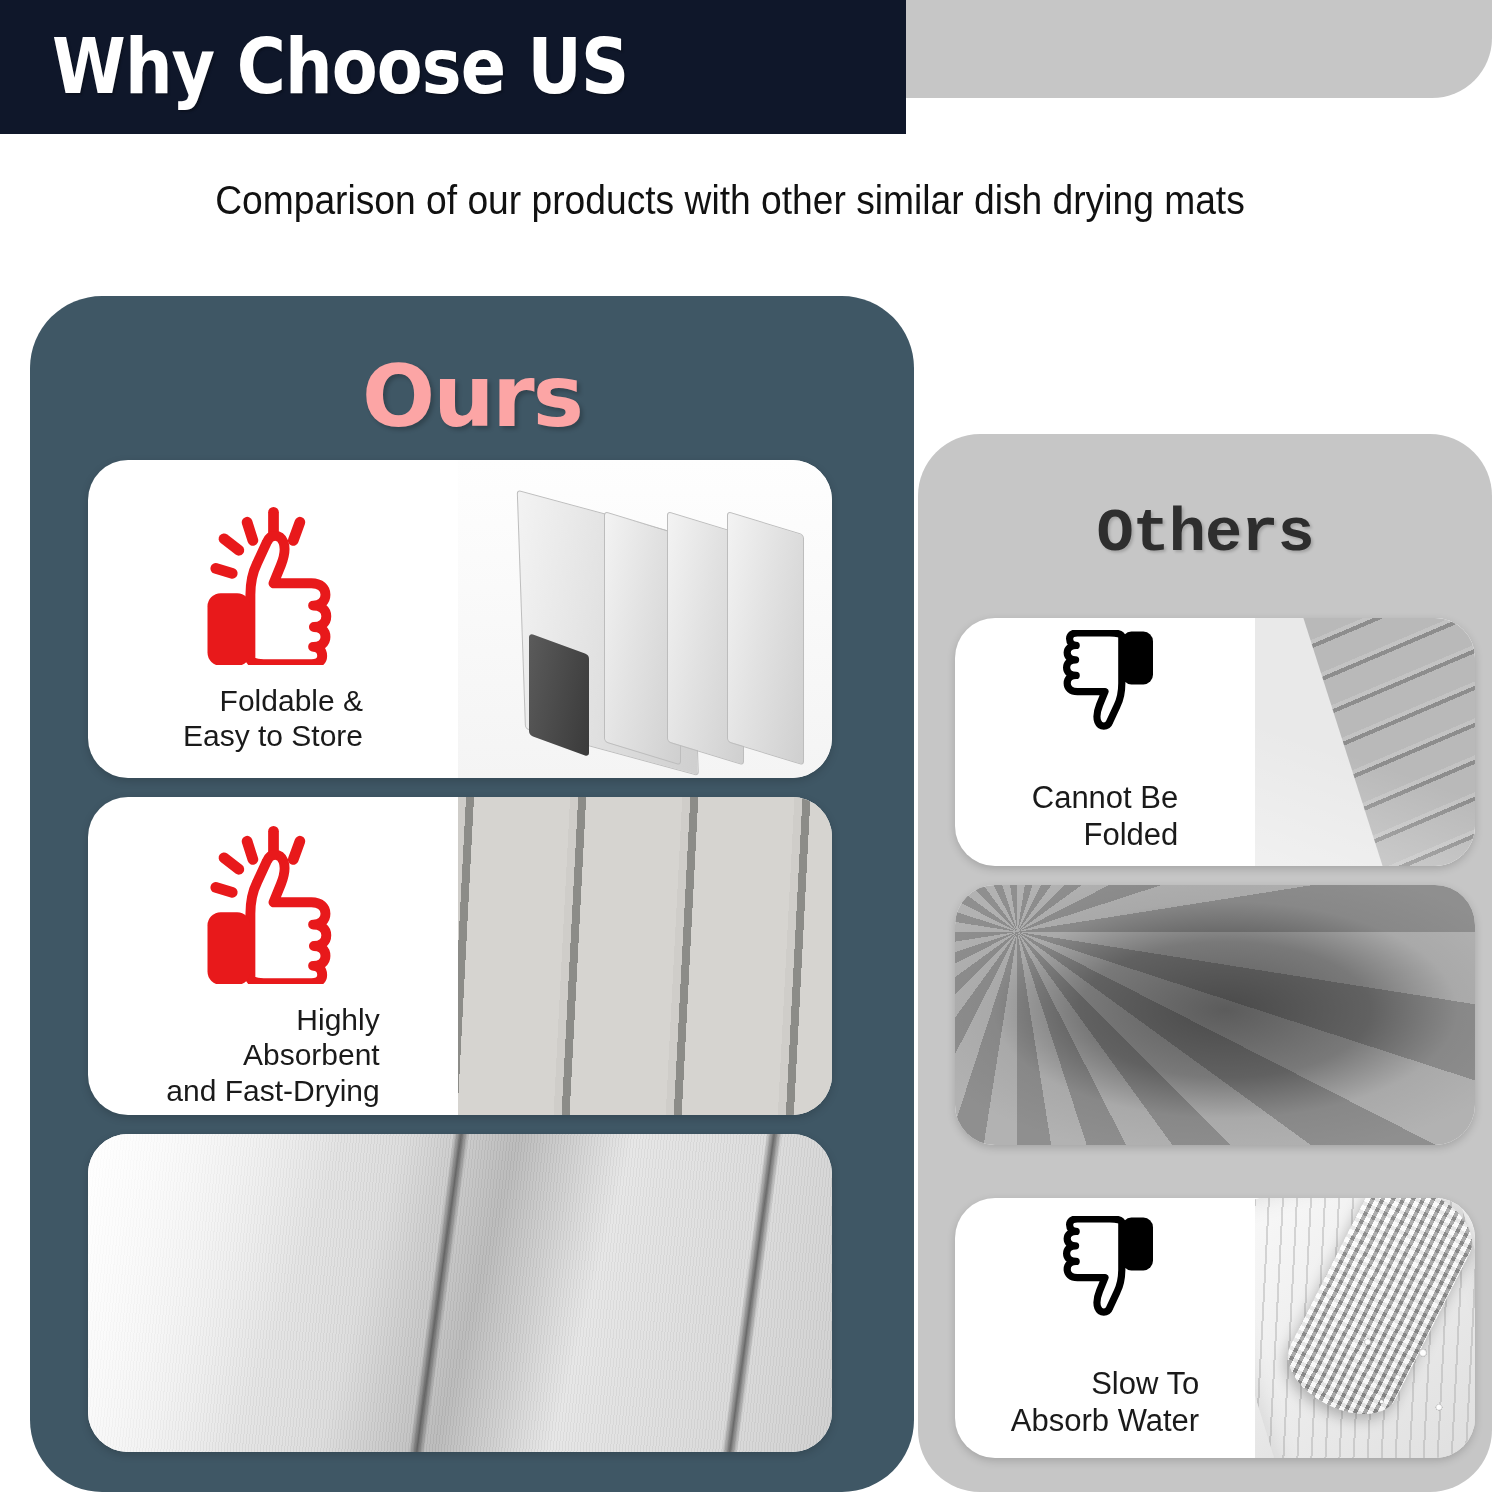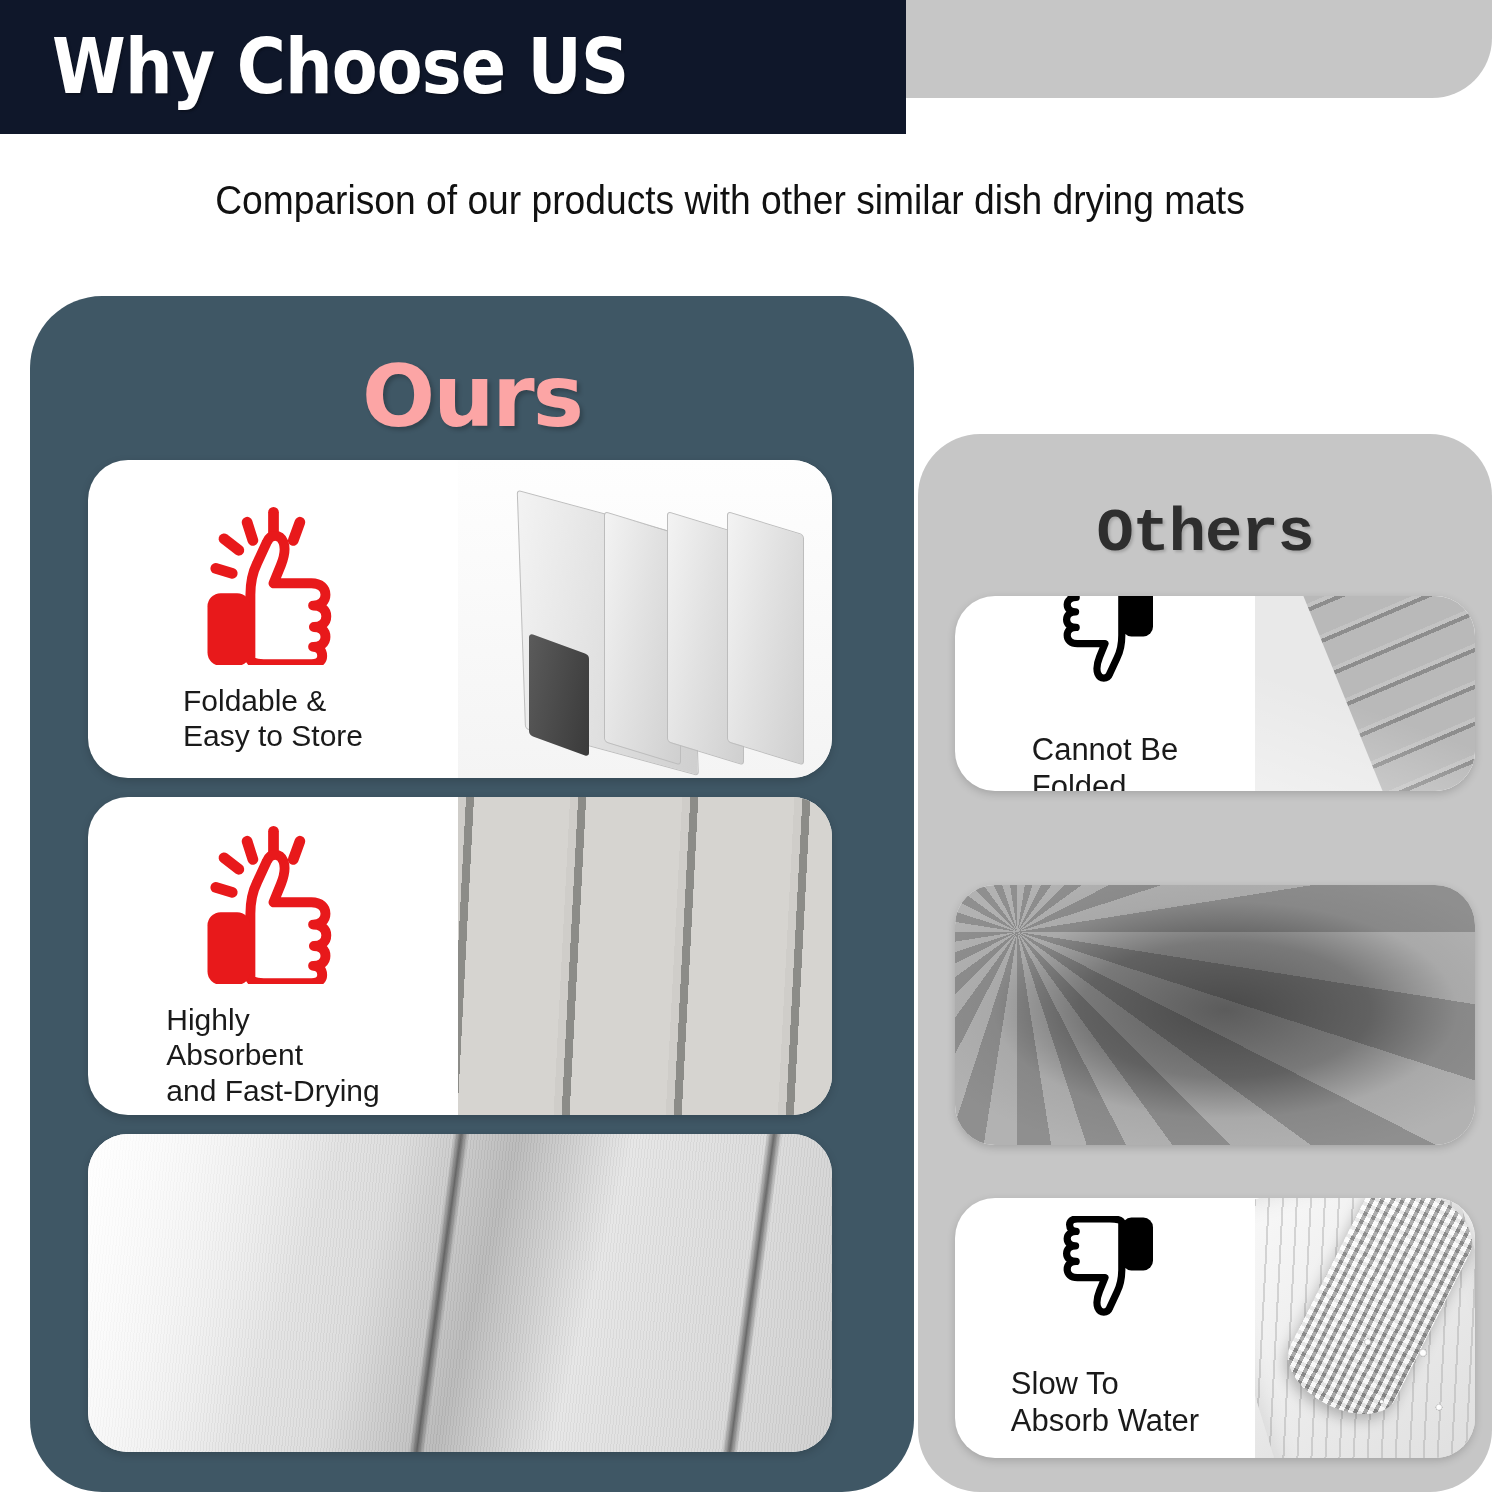--- a/index.html
+++ b/index.html
@@ -121,21 +121,21 @@
   }
   .card-left {
     display: flex;
     flex-direction: column;
     align-items: center;
     justify-content: center;
     flex: 0 0 auto;
     box-sizing: border-box;
   }
   .card-caption {
-    text-align: left;
+    text-align: right;
     color: #1a1a1a;
     font-family: "Liberation Sans", sans-serif;
     line-height: 1.18;
     white-space: pre-line;
   }
   .card-photo {
     flex: 1 1 auto;
     position: relative;
     overflow: hidden;
   }
@@ -145,21 +145,21 @@
   .ours-card .card-left { width: 370px; padding-top: 10px; }
   .ours-card .card-caption { font-size: 30px; margin-top: 18px; }
   #ours-card-0 { top: 460px; height: 318px; }
   #ours-card-1 { top: 797px; height: 318px; }
   #ours-card-2 { top: 1134px; height: 318px; }
 
   
   .others-card { left: 955px; width: 520px; }
   .others-card .card-left { width: 300px; }
   .others-card .card-caption { font-size: 31px; margin-top: 22px; }
-  #others-card-0 { top: 596px; height: 195px; }
+  #others-card-0 { top: 618px; height: 248px; }
   #others-card-1 { top: 885px; height: 260px; }
   #others-card-2 { top: 1198px; height: 260px; }
 
   
   .thumb-icon { display: block; }
   .thumb-up-wrap { width: 165px; height: 170px; }
   .thumb-down-wrap { width: 120px; height: 128px; }
 
   
   .photo-base { position: absolute; inset: 0; }

